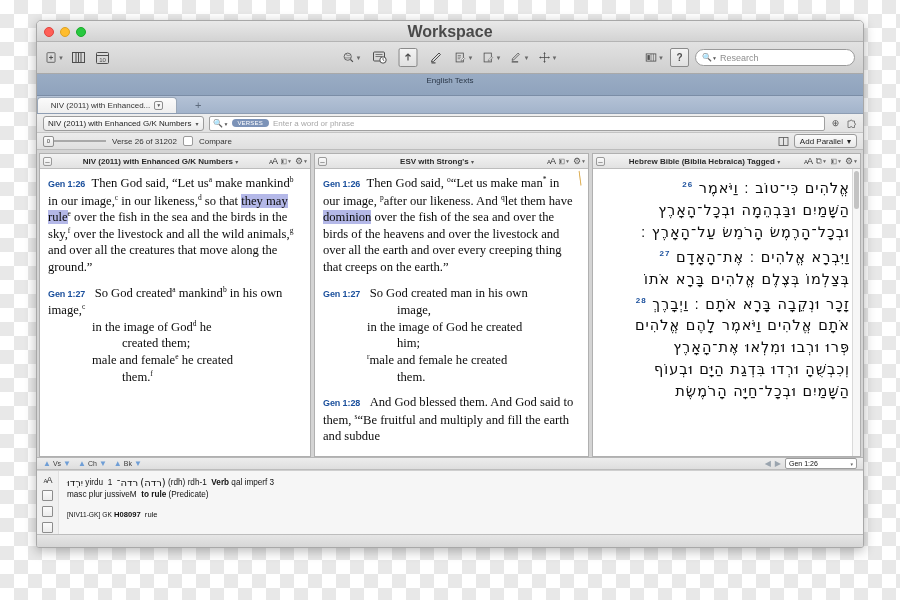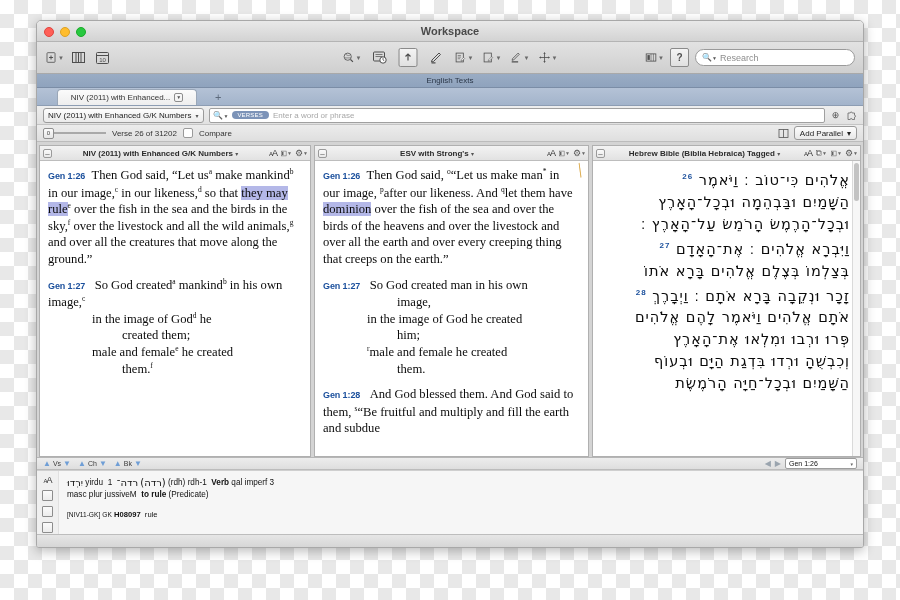--- a/index.html
+++ b/index.html
@@ -39,21 +39,21 @@
     border-bottom: 1px solid #b4b4b4;
     position: relative;
     flex: 0 0 auto;
   }
   .traffic { position: absolute; left: 7px; top: 6px; display: flex; gap: 6px; }
   .tl { width: 10px; height: 10px; border-radius: 50%; }
   .tl.red { background: #ff5f57; border: 1px solid #e0443e; }
   .tl.yellow { background: #ffbd2e; border: 1px solid #dea123; }
   .tl.green { background: #28c840; border: 1px solid #1aab29; }
   .win-title {
-    text-align: center; font-size: 11px; color: #4a4a4a;
+    text-align: center; font-size: 16px; color: #4a4a4a;
     line-height: 21px; font-weight: bold;
   }
 
   
   .toolbar {
     height: 32px;
     background: linear-gradient(#e2e2e2, #cfcfcf);
     border-bottom: 1px solid #a9a9a9;
     display: flex; align-items: center;
     padding: 0 8px;
@@ -81,32 +81,31 @@
   .caret { font-size: 6px; color: #6a6a6a; margin-left: 1px; }
   .search-field {
     width: 160px; height: 17px;
     background: #fff; border: 1px solid #9a9a9a; border-radius: 9px;
     display: flex; align-items: center; padding: 0 6px; gap: 3px;
     font-size: 9px; color: #8e8e8e;
   }
 
   
   .ws-header {
-    height: 14px;
+    height: 22px;
     background: linear-gradient(#9aacc4, #8fa3bd);
     border-bottom: 1px solid #7b8da6;
     text-align: center;
     font-size: 8px; color: #2a3647; line-height: 14px;
     flex: 0 0 auto;
   }
   .tabstrip {
     height: 18px;
     background: linear-gradient(#b4c2d6, #a3b4cb);
     display: flex; align-items: flex-end;
-    padding-left: 20px;
     flex: 0 0 auto;
     border-bottom: 1px solid #8d9db3;
   }
   .wtab {
     height: 16px; min-width: 140px;
     background: linear-gradient(#fbfbfb, #eeeeee);
     border: 1px solid #9aa7b8; border-bottom: none;
     border-radius: 4px 4px 0 0;
     display: flex; align-items: center; justify-content: center; gap: 4px;
     font-size: 8px; color: #333;

